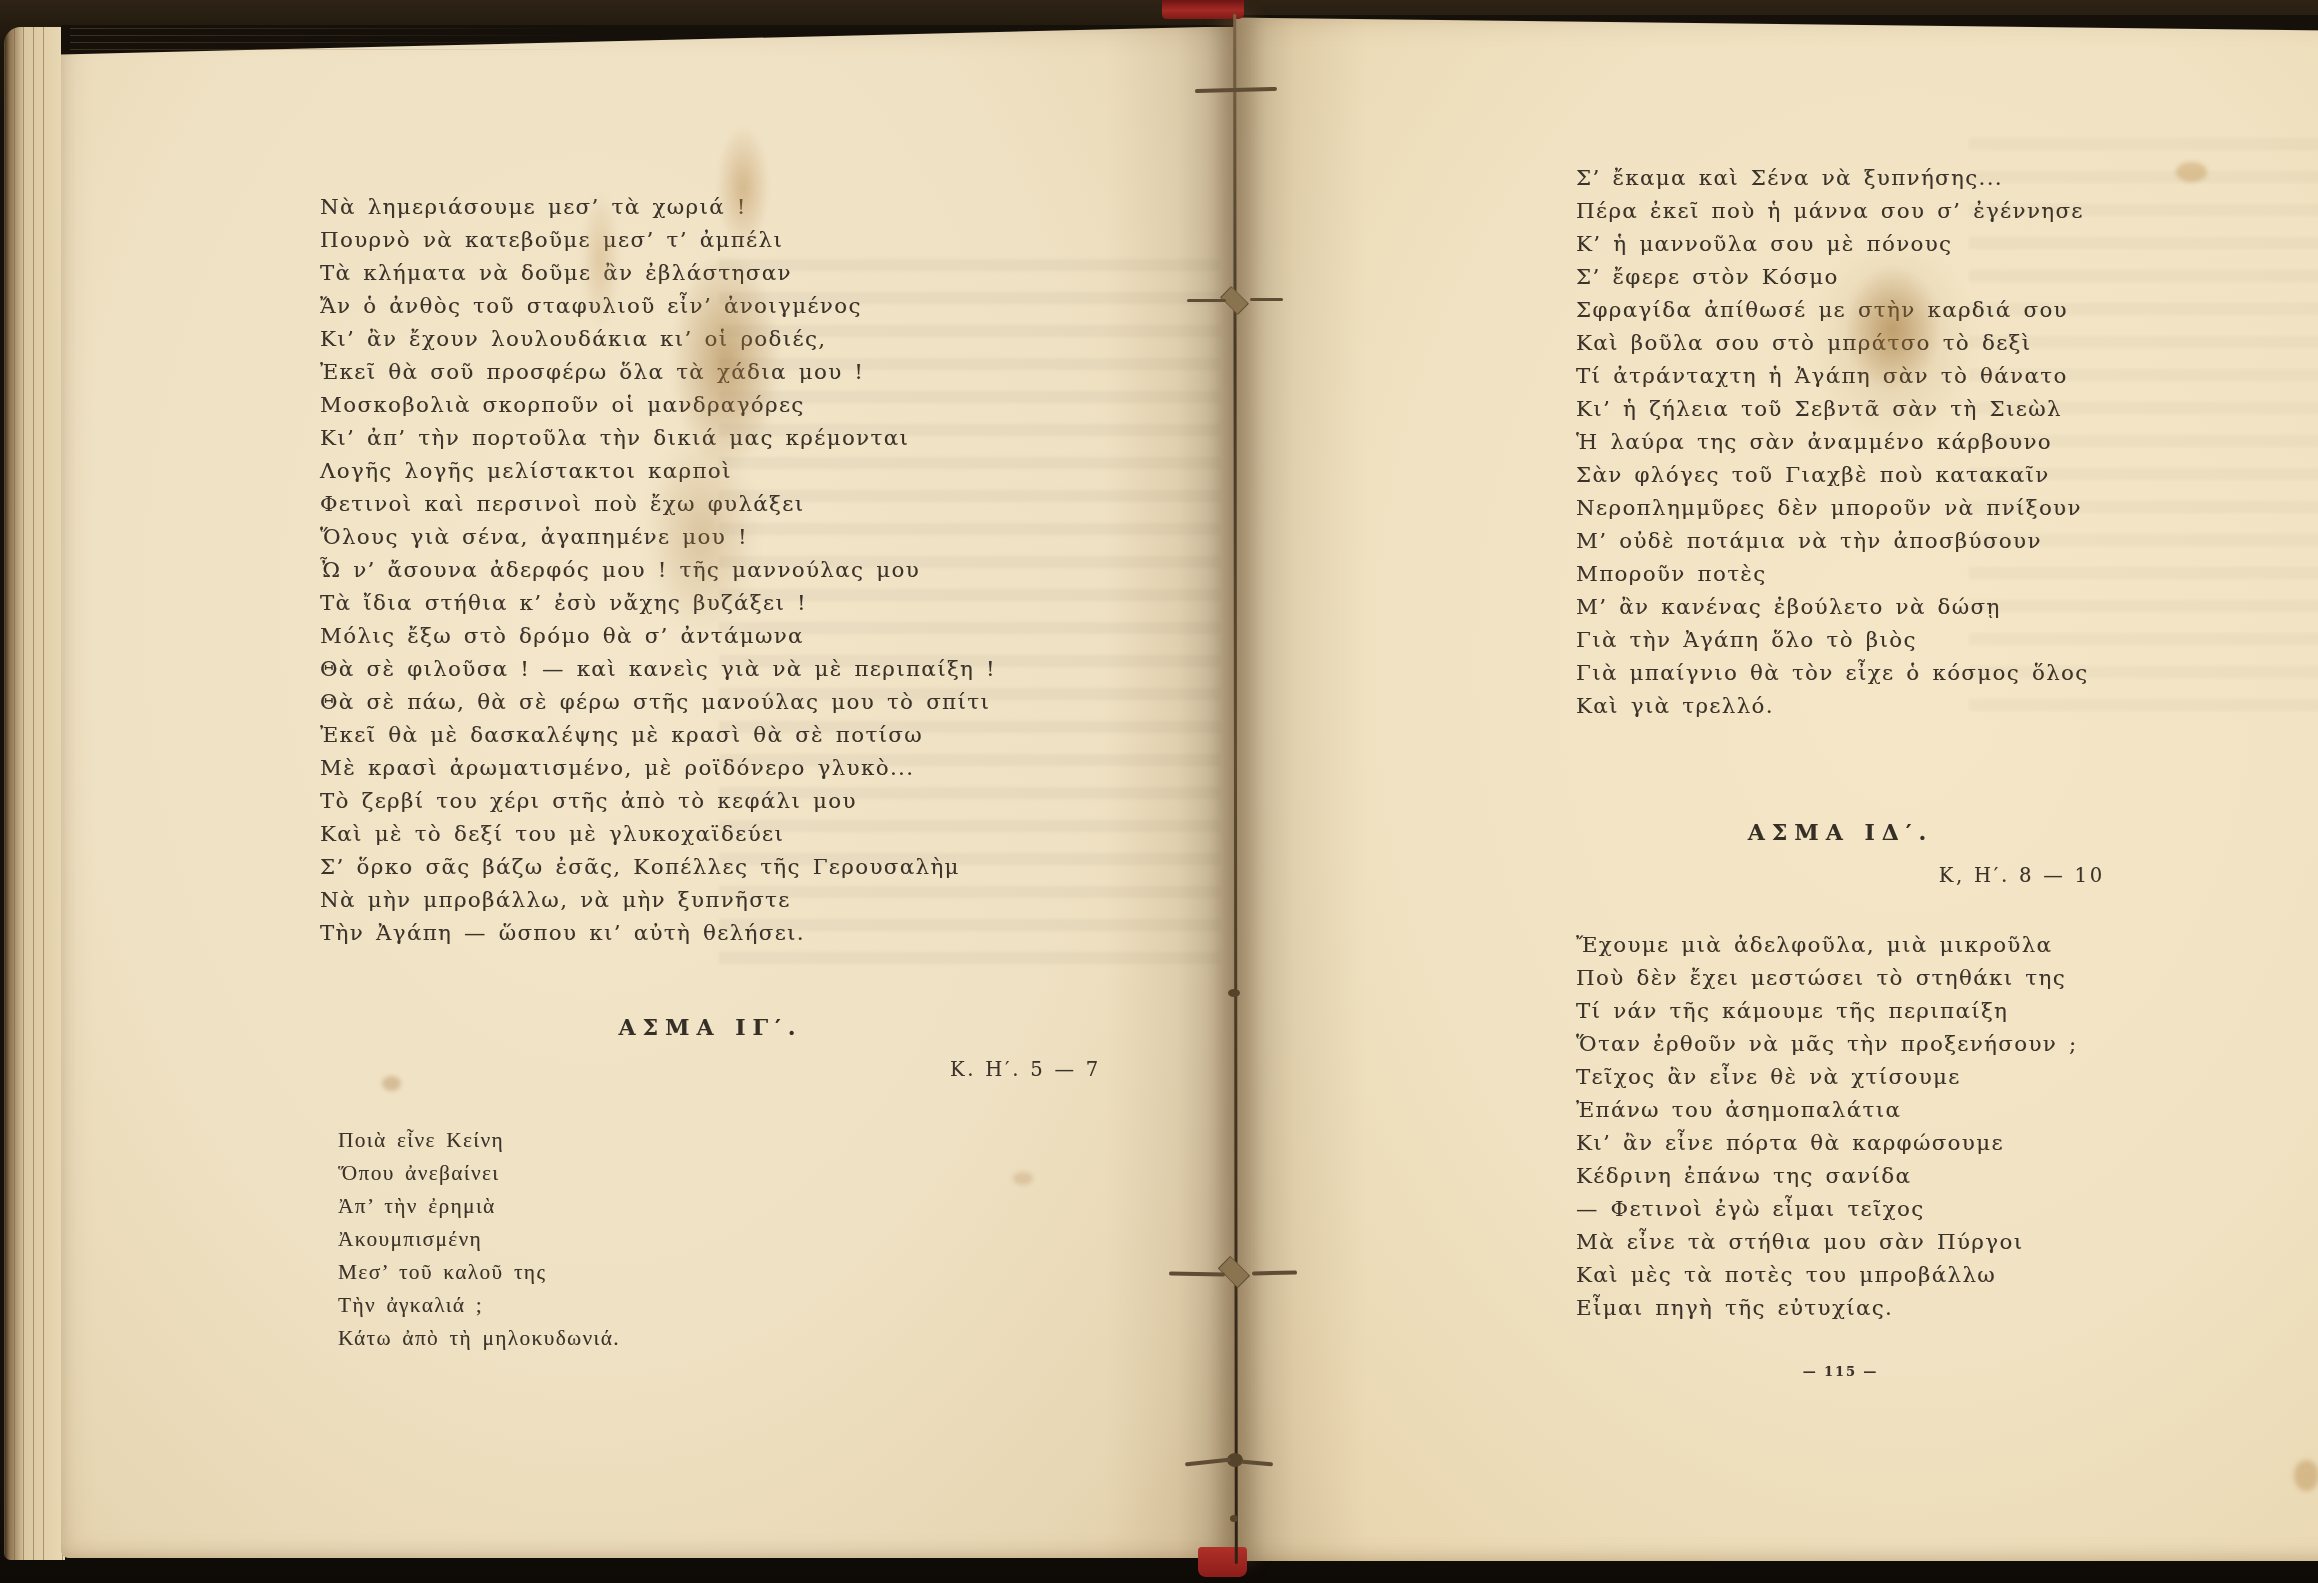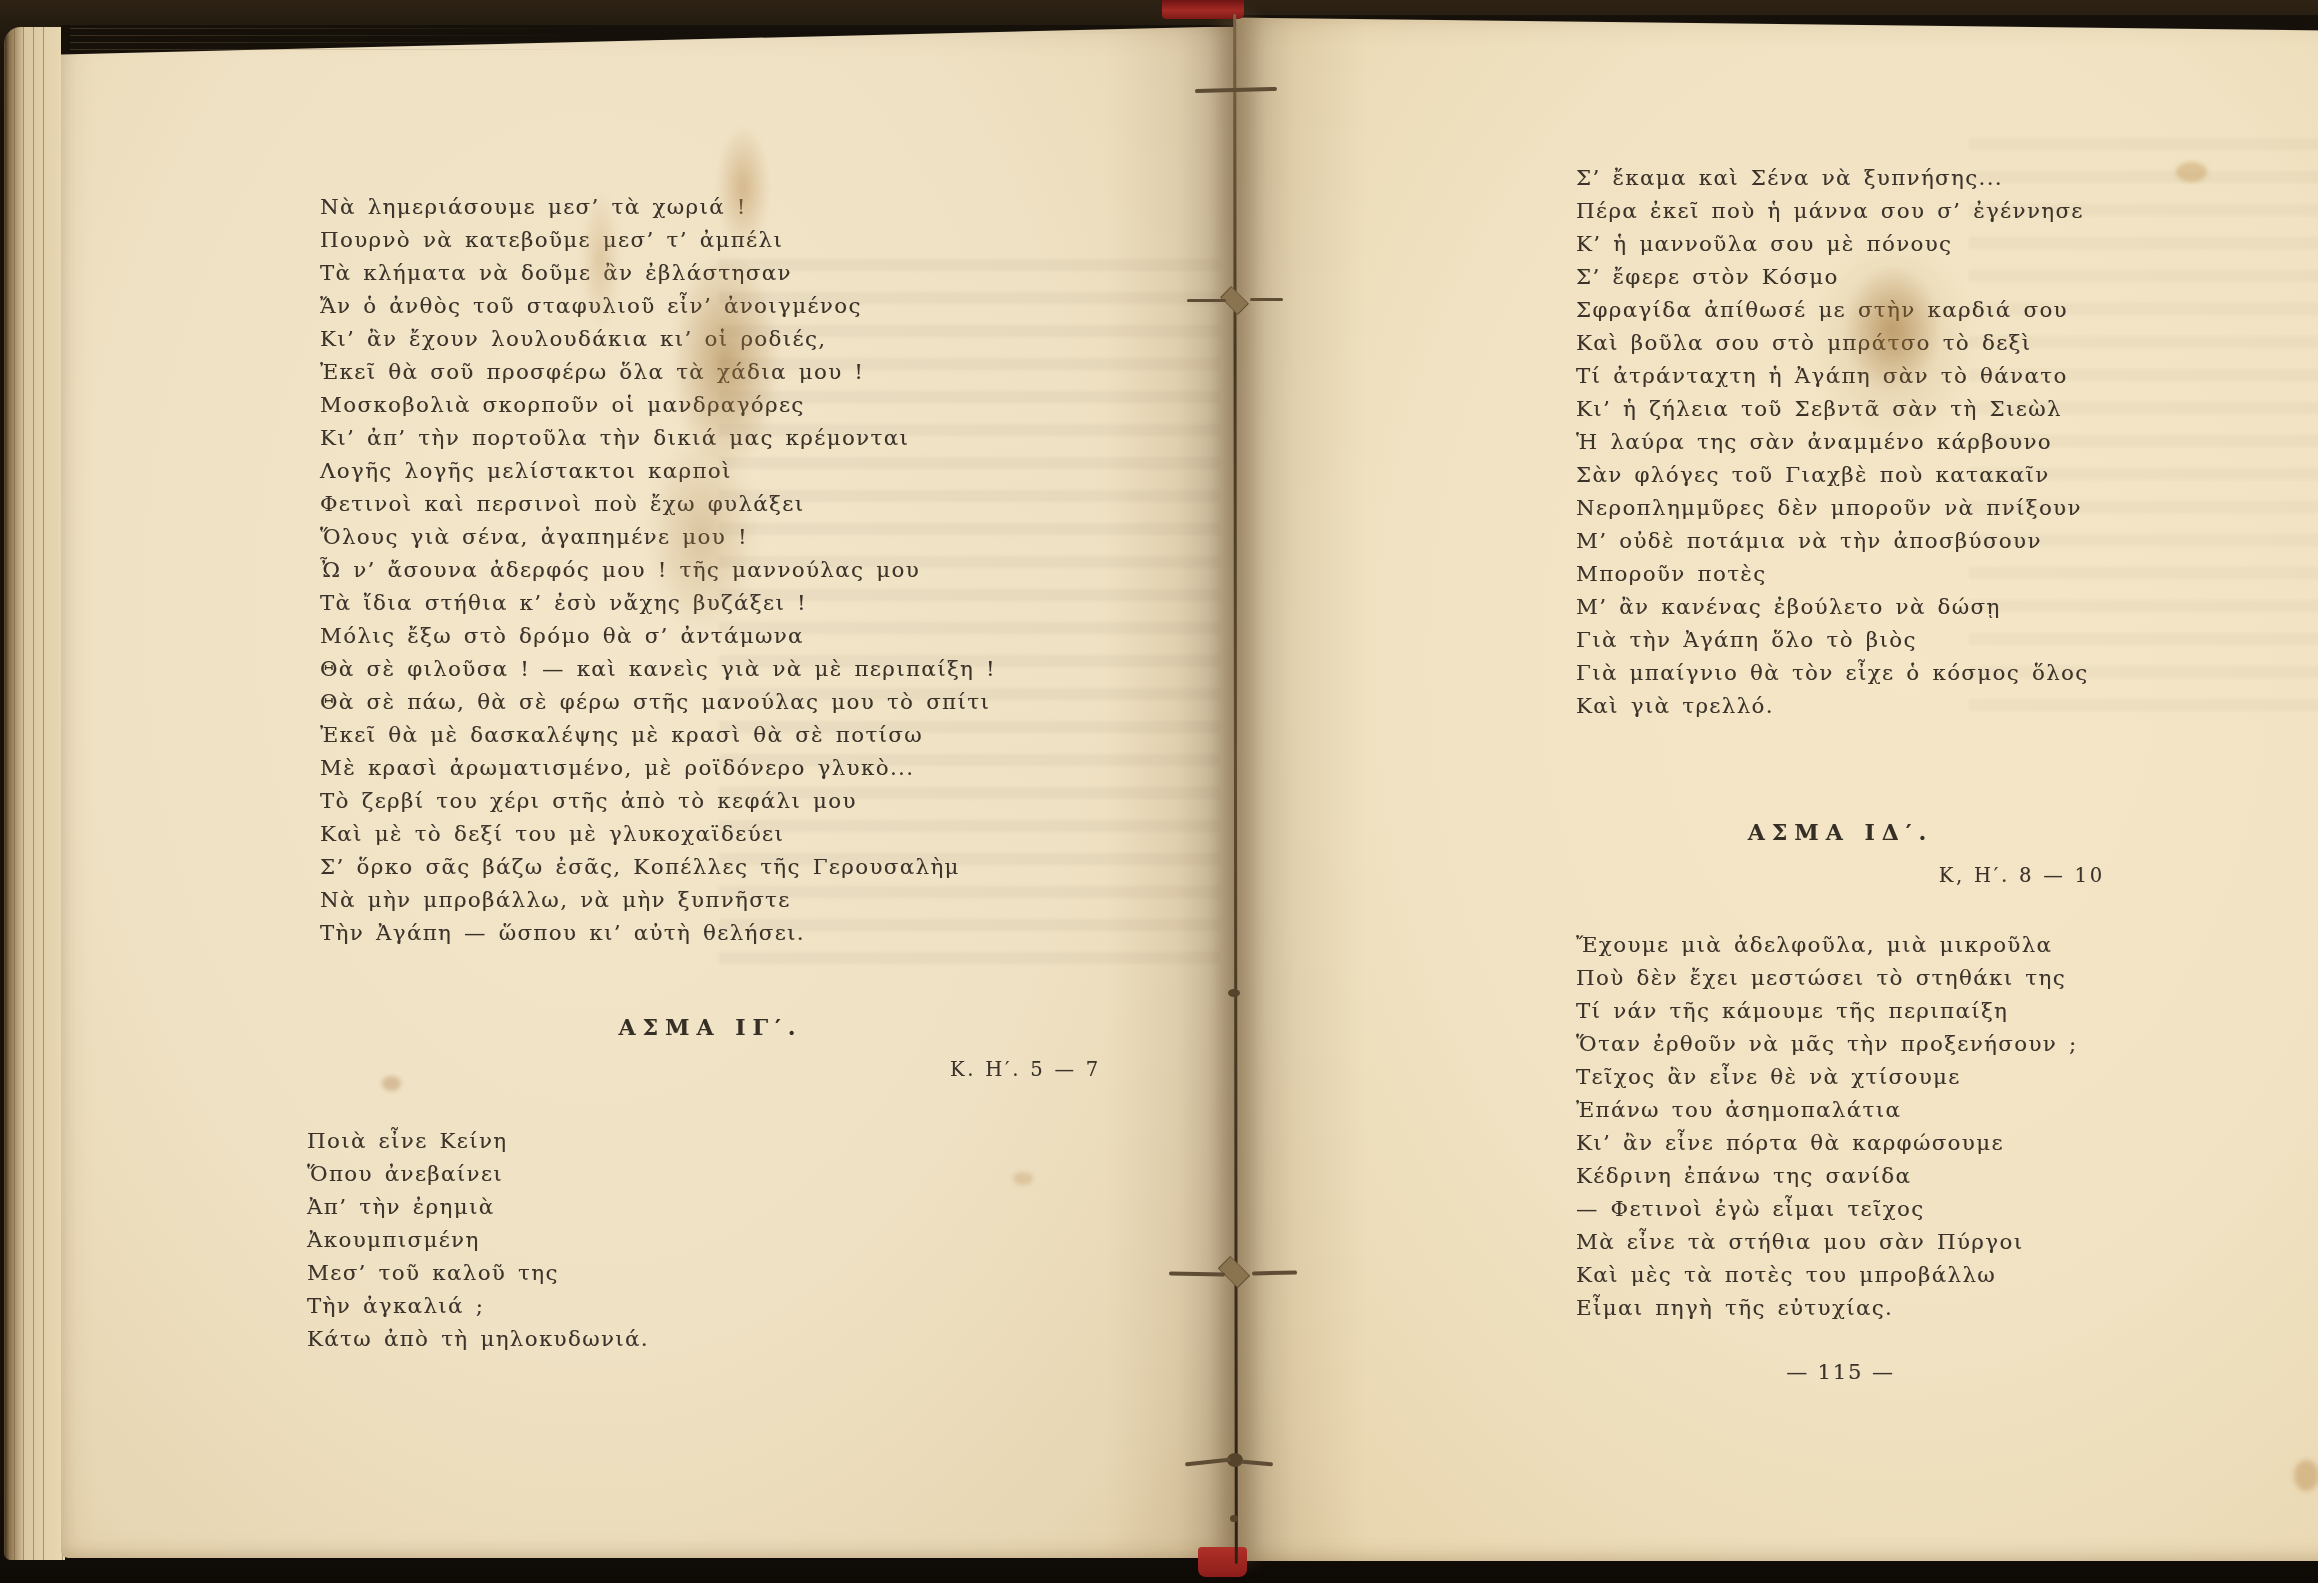--- a/index.html
+++ b/index.html
@@ -82,25 +82,25 @@
     filter:blur(1.4px);}
   .ghost-left{left:658px;top:232px;width:501px;height:705px;}
   .ghost-right{left:733px;top:121px;width:436px;height:575px;opacity:.8;}
   
   .poem,.heading,.subheading,.pagenum{position:absolute;color:#3b332a;z-index:2;
     text-shadow:0.3px 0.3px 0 rgba(59,51,42,.30);}
   .poem{font-size:21.3px;line-height:33px;letter-spacing:1.4px;word-spacing:3.7px;white-space:nowrap;}
   .poem-line{height:33px;}
   .heading{font-weight:bold;font-size:22px;line-height:33px;letter-spacing:7px;text-align:center;color:#362f26;}
   .subheading{font-size:19.5px;line-height:33px;letter-spacing:2.8px;text-align:right;}
-  .pagenum{font-weight:normal;font-size:21px;line-height:28px;letter-spacing:1.9px;text-align:center;}
+  .pagenum{font-weight:bold;font-size:13px;line-height:28px;letter-spacing:1.9px;text-align:center;}
   #left-stanza1 {left:259px;top:163px;}
   #left-heading {left:259px;top:984px;width:781px;}
   #left-subheading{left:259px;top:1026px;width:781px;}
-  #left-stanza2 {left:246px;top:1097px;}
+  #left-stanza2 {left:277px;top:1097px;font-family:Liberation Serif, serif;}
   #left-pagenum {left:259px;top:1369px;width:781px;}
   #right-stanza1{left:340px;top:144px;}
   #right-heading{left:340px;top:799px;width:529px;}
   #right-subheading{left:340px;top:842px;width:529px;}
   #right-stanza2{left:340px;top:911px;}
   #right-pagenum{left:340px;top:1341px;width:529px;}
 </style>
 </head>
 <body>
 

